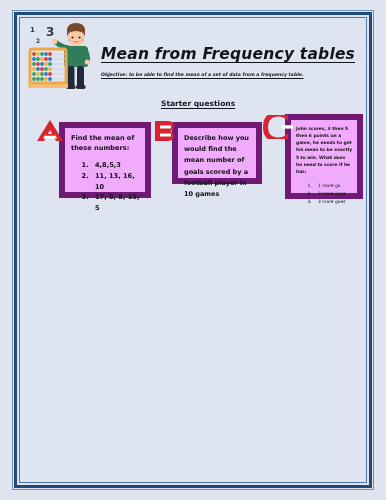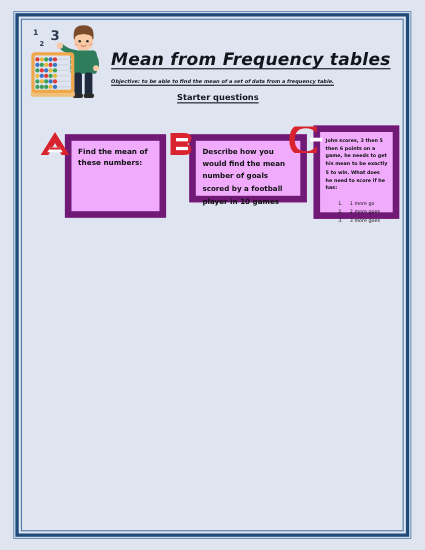--- a/index.html
+++ b/index.html
@@ -77,21 +77,21 @@
     font-size: 4.6px;
     font-weight: 700;
     color: #12161c;
     text-decoration: underline;
     text-underline-offset: 1.5px;
     white-space: nowrap;
   }
   #starter-heading {
     position: absolute;
     left: 144px;
-    top: 69px;
+    top: 84px;
     font-family: "DejaVu Sans", sans-serif;
     font-size: 7.5px;
     font-weight: 700;
     color: #12161c;
     text-decoration: underline;
     text-underline-offset: 2px;
     white-space: nowrap;
   }
 
   
@@ -129,21 +129,21 @@
   #qbox-a .lead { font-size: 6.6px; line-height: 1.55; }
   #qbox-a ol {
     margin: 7px 0 0 0;
     padding-left: 20px;
     font-size: 6.6px;
     line-height: 1.62;
   }
   #qbox-a ol li { padding-left: 4px; }
 
   
-  #qbox-b { left: 155px; top: 107px; width: 107px; height: 62px; padding: 5px 5px 0 6px; }
+  #qbox-b { left: 155px; top: 107px; width: 90px; height: 62px; padding: 5px 5px 0 6px; }
   #qbox-b .lead { font-size: 6.5px; line-height: 1.72; }
 
   
   #qbox-c { left: 268px; top: 99px; width: 78px; height: 85px; padding: 5px 4px 0 5px; }
   #qbox-c .lead { font-size: 4.4px; line-height: 1.62; }
   #qbox-c ol {
     margin: 7px 0 0 0;
     padding-left: 17px;
     font-size: 4.4px;
     line-height: 1.85;
@@ -255,20 +255,25 @@
 
   <div class="letter-banner" id="banner-c">
     <svg width="34" height="24" viewBox="0 0 34 24">
       <path d="M26 6 q-4-4.5-10-4.5 q-10 0-10 10.5 q0 10.5 10 10.5 q6 0 10-4.5 l0 6 q-4 3-10 3 q-15 0-15-15 q0-15 15-15 q6 0 10 3 z" fill="#d9232e"></path>
       <rect x="20" y="10.2" width="11" height="3.4" fill="#ffffff"></rect>
     </svg>
   </div>
 
   <div class="qbox" id="qbox-a">
     <div class="qbox-text lead">Find the mean of these numbers:</div>
+    <ol class="qbox-text">
+      <li>4,8,5,3</li>
+      <li>11, 13, 16, 10</li>
+      <li>17, 5, 8, 15, 5</li>
+    </ol>
   </div>
 
   <div class="qbox" id="qbox-b">
     <div class="qbox-text lead">Describe how you would find the mean number of goals scored by a football player in 10 games</div>
   </div>
 
   <div class="qbox" id="qbox-c">
     <div class="qbox-text lead">John scores, 3 then 5 then 6 points on a game, he needs to get his mean to be exactly 5 to win. What does he need to score if he has:</div>
     <ol class="qbox-text">
       <li>1 more go</li>

